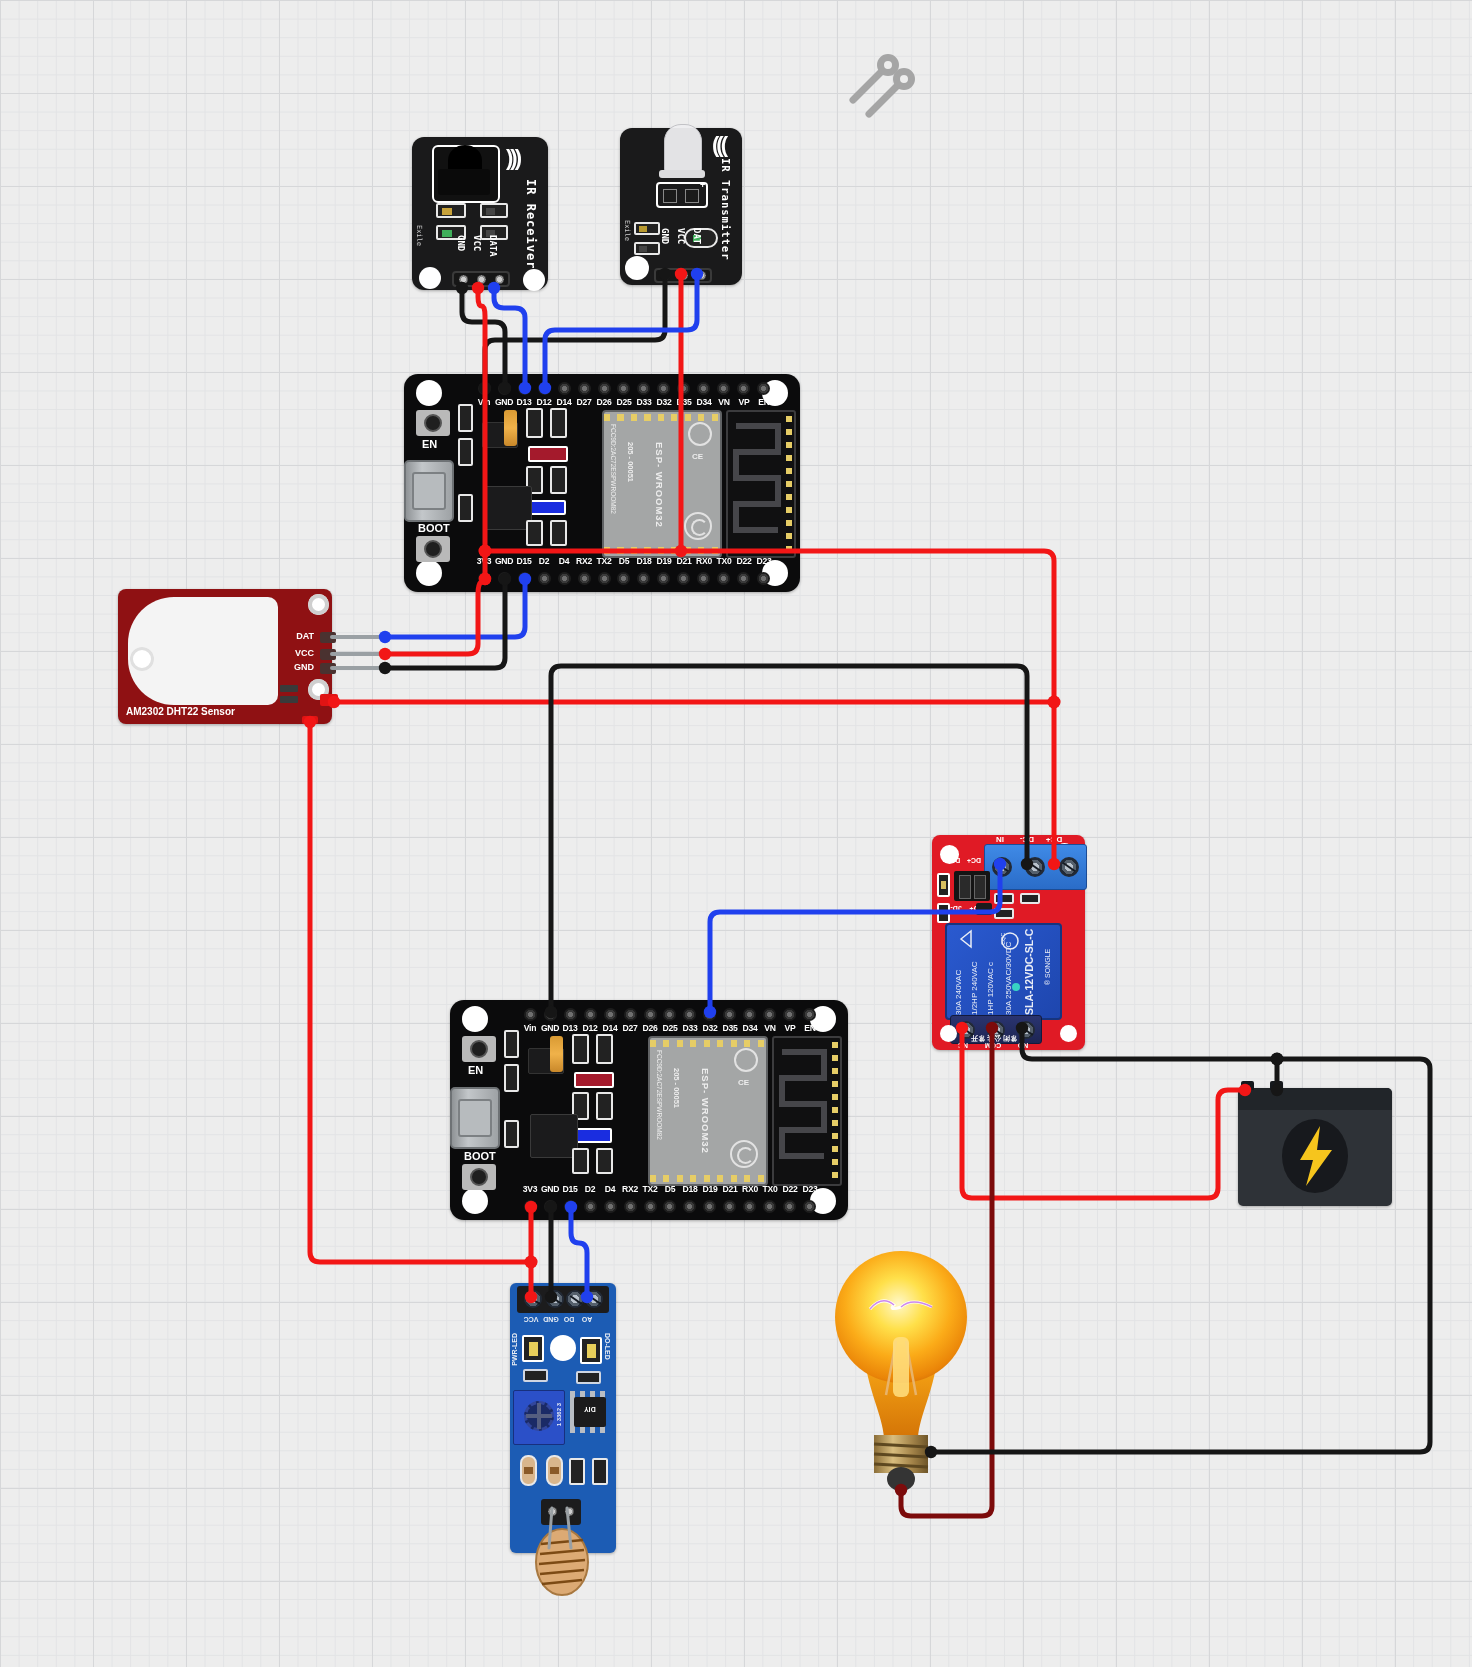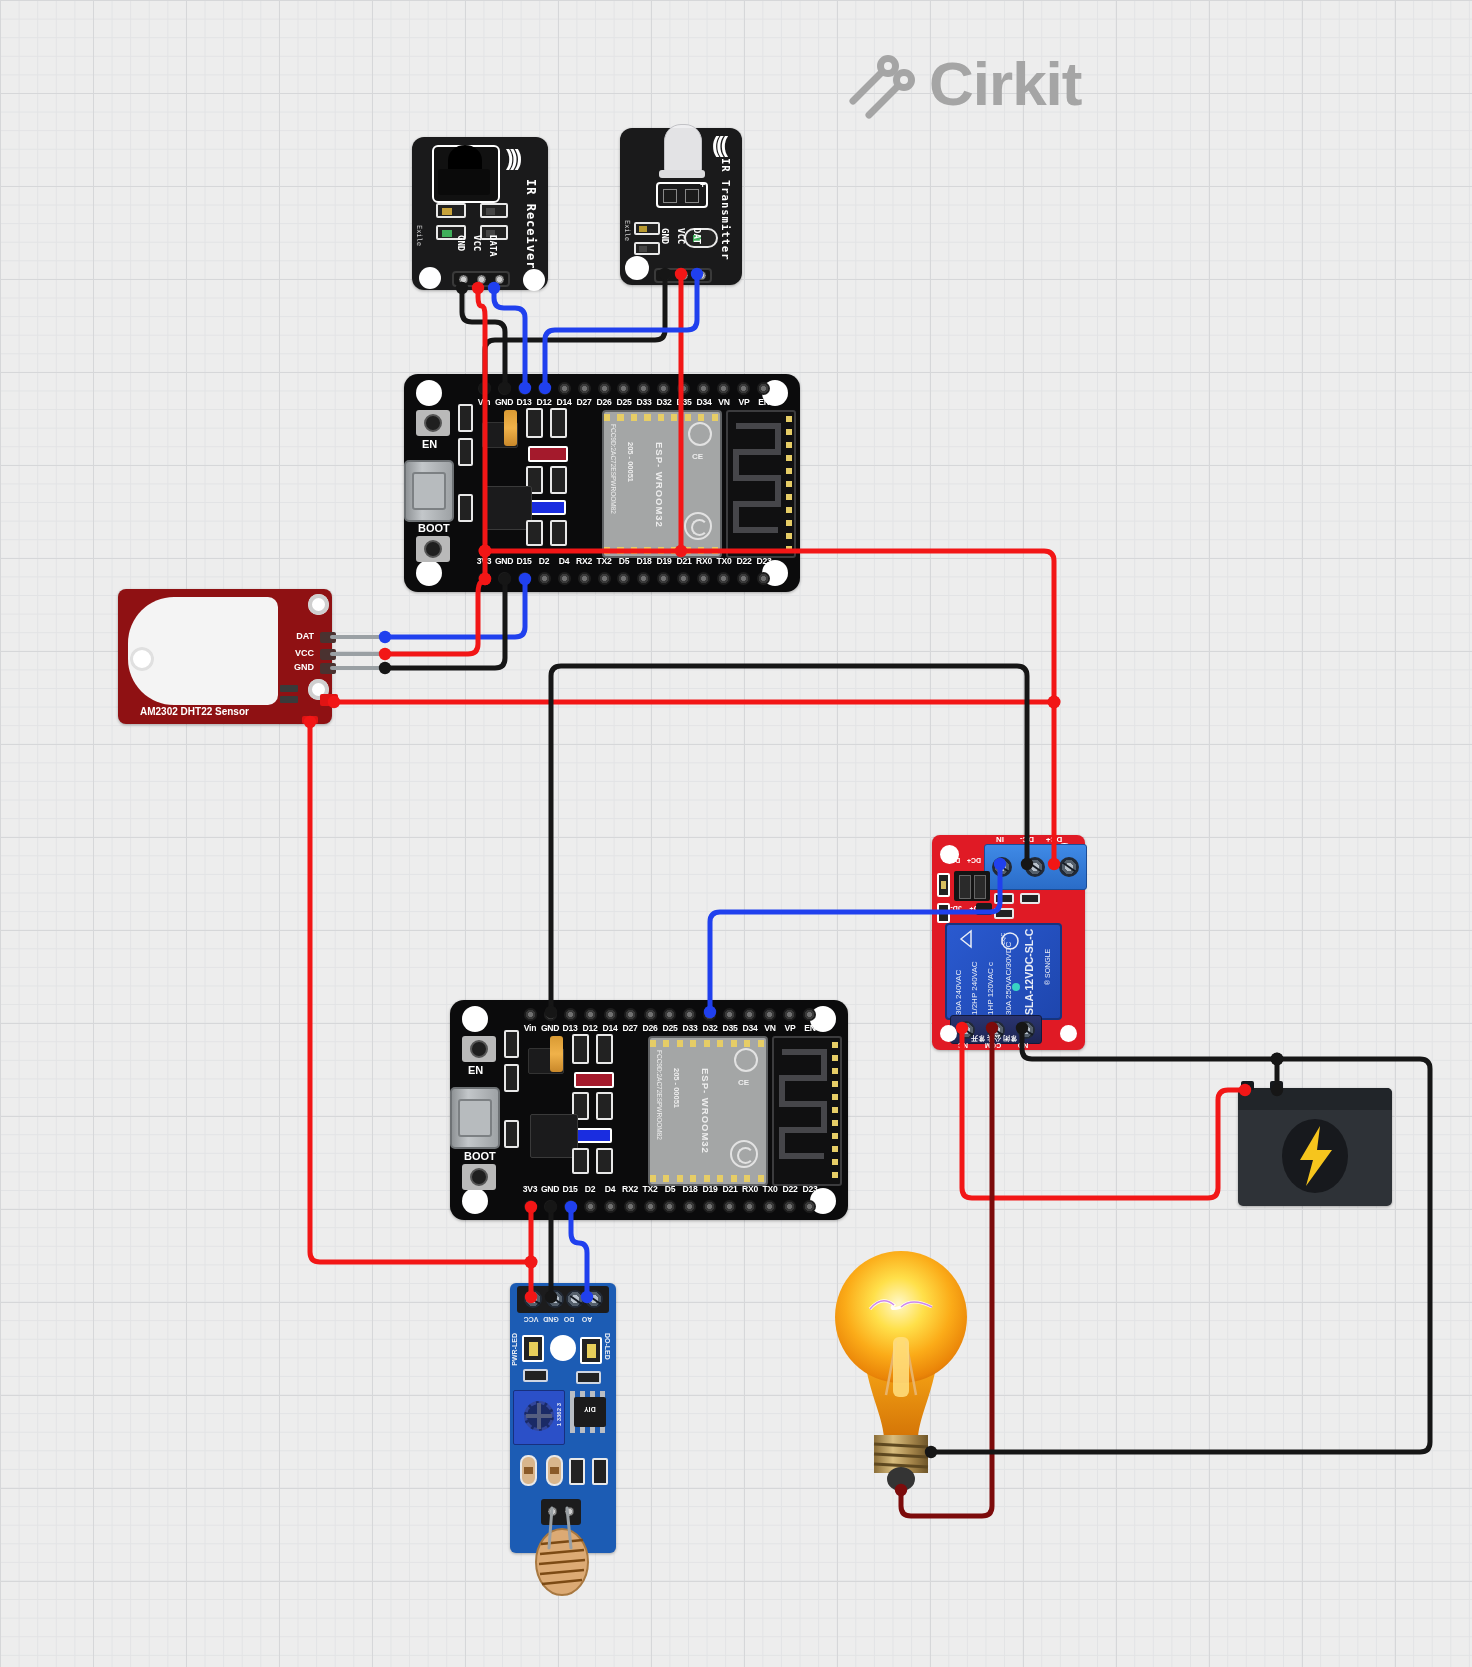--- a/index.html
+++ b/index.html
@@ -71,21 +71,20 @@
 
   <div id="logo">
     <svg width="70" height="70" viewBox="0 0 70 70">
       <g stroke="#a5a5a5" stroke-width="7" fill="none" stroke-linecap="round">
         <line x1="8" y1="52" x2="36" y2="24"></line>
           <circle cx="43" cy="17" r="7.5"></circle>
         <line x1="24" y1="66" x2="52" y2="38"></line>
           <circle cx="59" cy="31" r="7.5"></circle>
       </g>
     </svg>
-    <span class="t1">Cirkit</span>
   </div>
 
   <div class="board irboard" style="left:412px;top:137px;width:136px;height:153px;">
     <div class="abs" style="left:20px;top:8px;width:64px;height:54px;border:2px solid #fff;border-radius:6px;background:#111;">
       <div class="abs" style="left:14px;top:-2px;width:34px;height:30px;background:#000;border-radius:50% 50% 6px 6px;"></div>
       <div class="abs" style="left:4px;top:22px;width:52px;height:26px;background:#0a0a0a;border-radius:3px;"></div>
     </div>
     <div class="abs" style="left:94px;top:8px;color:#fff;font-weight:bold;font-size:22px;letter-spacing:-3px;">)))</div>
     <div class="irtitle vtxt" style="left:112px;top:42px;">IR Receiver</div>
     <div class="irbrand vtxt" style="left:3px;top:88px;">Exile</div>
@@ -376,21 +375,21 @@
     <div class="dhtpin" style="left:162px;top:42px;">DAT</div>
     <div class="dhtpin" style="left:162px;top:59px;">VCC</div>
     <div class="dhtpin" style="left:162px;top:73px;">GND</div>
     <div class="dhtpad" style="left:202px;top:43px;"></div>
     <div class="dhtpad" style="left:202px;top:60px;"></div>
     <div class="dhtpad" style="left:202px;top:74px;"></div>
     <div class="abs" style="left:202px;top:105px;width:18px;height:12px;background:#e01414;border-radius:2px;"></div>
     <div class="abs" style="left:184px;top:127px;width:16px;height:8px;background:#e01414;border-radius:2px;"></div>
     <div class="abs" style="left:162px;top:96px;width:18px;height:7px;background:#3a3a3a;border-radius:1px;"></div>
     <div class="abs" style="left:162px;top:107px;width:18px;height:7px;background:#3a3a3a;border-radius:1px;"></div>
-    <div class="dhtlabel" style="left:22px;top:117px;">AM2302 DHT22 Sensor</div>
+    <div class="dhtlabel" style="left:8px;top:117px;">AM2302 DHT22 Sensor</div>
   </div>
 
   <div class="board relay" style="left:932px;top:835px;width:153px;height:215px;">
     <div class="wdot" style="left:8px;top:10px;width:19px;height:19px;"></div>
     <div class="wdot" style="left:124px;top:8px;width:17px;height:17px;"></div>
     <div class="rlabel" style="left:55px;top:0px;">IN</div>
     <div class="rlabel" style="left:82px;top:0px;">DC-</div>
     <div class="rlabel" style="left:109px;top:0px;">DC+</div>
     <div class="term" style="left:52px;top:9px;width:101px;height:44px;background:linear-gradient(#3f8ae6,#2a6cc8);border:1px solid #1c4c96;">
       <span class="screw"></span>

